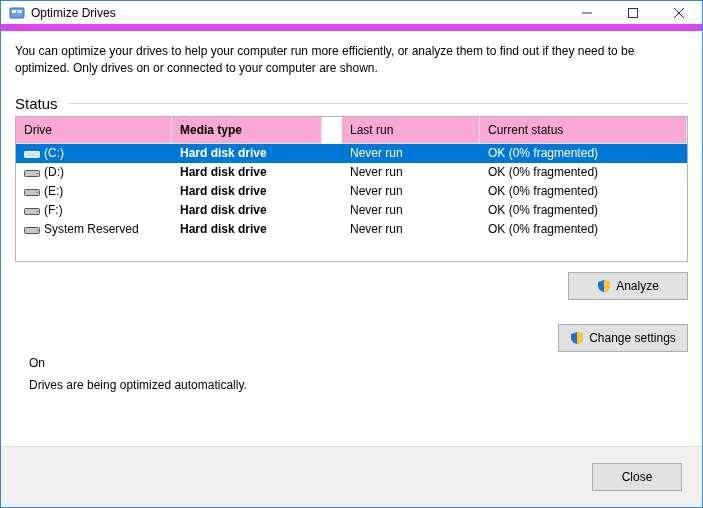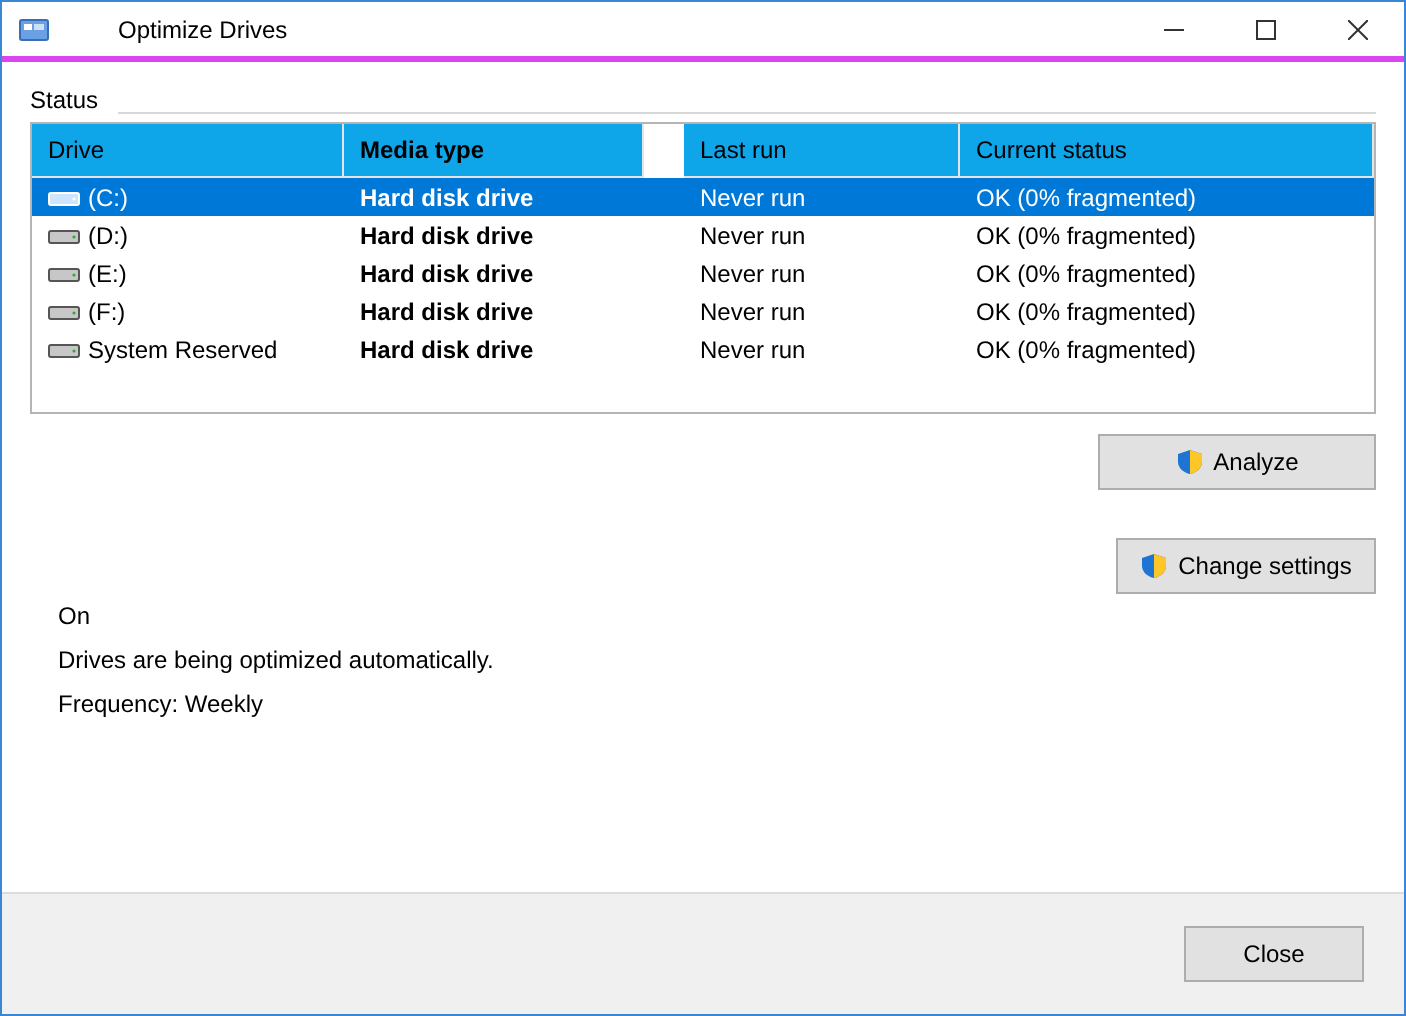--- a/index.html
+++ b/index.html
@@ -1,40 +1,40 @@
 <!DOCTYPE html>
 <html><head>
 <meta charset="utf-8">
 <style>
 * { box-sizing: border-box; margin: 0; padding: 0; font-family: "Segoe UI", Tahoma, sans-serif; }
 body { background: #fff; width: 703px; height: 508px; border: 1px solid #3a86d4; position: relative; font-size: 12px; color: #000; }
-.titlebar { height: 30px; display: flex; align-items: center; padding-left: 8px; border-bottom: 3px solid #d946ef; gap: 28px; }
+.titlebar { height: 30px; display: flex; align-items: center; padding-left: 8px; border-bottom: 7px solid #d946ef; }
 .titlebar .app-icon { width: 16px; height: 16px; margin-right: 6px; display:flex; align-items:center; justify-content:center; }
 .titlebar .title { flex: 1; font-size: 12px; }
 .winbtns { display: flex; height: 100%; }
 .winbtn { width: 46px; display: flex; align-items: center; justify-content: center; color: #555; }
 .content { padding: 12px 14px 0 14px; }
 .description { font-size: 12px; line-height: 1.4; margin-bottom: 18px; }
-.section-label { font-size: 12px; margin-bottom: 4px; display: flex; align-items: flex-end; gap: 6px; }
+.section-label { font-size: 15px; margin-bottom: 4px; display: flex; align-items: center; gap: 6px; }
 .section-label::after { content:""; flex:1; height:1px; background:#d8d8d8; margin-left:4px; }
 .status-box { border: 1px solid #b5b5b5; padding: 0; margin-bottom: 10px; }
 .table-head { display: flex; font-size: 12px; }
-.table-head > div { padding: 6px 8px; border-right: 1px solid #e4e4e4; border-bottom: 1px solid #e4e4e4; background: #0ea5e9; }
+.table-head > div { padding: 6px 8px; border-right: 1px solid #e4e4e4; border-bottom: 1px solid #e4e4e4; background: #f9a8d4; }
 .col-drive { width: 156px; }
 .col-media { width: 150px; font-weight: bold; }
 .col-last  { width: 138px; margin-left: 20px; }
 .col-status{ flex: 1; }
 .table-body { padding-bottom: 22px; }
 .row { display: flex; font-size: 12px; height: 19px; align-items:center; }
 .row.selected { background: #0078d7; color: #fff; }
 .row > div { padding: 2px 8px; white-space: nowrap; }
 .drive-icon { width:16px; height:10px; display:inline-block; margin-right:4px; vertical-align:middle; }
 .drive-icon svg { display:block; }
 .btn-row { display:flex; justify-content:flex-end; gap:8px; margin-bottom:20px; }
-.btn { width:139px; height:28px; border:1px solid #adadad; background:#e1e1e1; display:flex; align-items:center; justify-content:center; font-size:12px; gap:5px; cursor:default; }
+.btn { width:120px; height:28px; border:1px solid #adadad; background:#e1e1e1; display:flex; align-items:center; justify-content:center; font-size:12px; gap:5px; cursor:default; }
 .btn.highlight-wrap { outline:2px solid #ec2626; outline-offset:2px; }
 .shield { width:14px; height:14px; }
 .sched-row { display:flex; align-items:flex-start; }
 .sched-info { flex:1; padding-left:14px;margin-top:28px; }
 .sched-info .on { font-size:12px; margin:8px 0 8px 0; }
 .sched-info .line { font-size:12px; margin-bottom:8px; }
 .footer { position:absolute; bottom:0; left:0; right:0; height:61px; border-top:1px solid #dcdcdc; background:#f0f0f0; display:flex; align-items:center; justify-content:flex-end; padding-right:20px; }
 .footer .btn { width:90px; background:#e1e1e1; }
 </style>
 </head>
@@ -63,20 +63,21 @@
     <div class="winbtn">
         <svg width="10" height="10">
           <line x1="0" y1="0" x2="10" y2="10" stroke="#333"></line>
           <line x1="10" y1="0" x2="0" y2="10" stroke="#333"></line>
         </svg>
       </div>
   </div>
 </div>
 
 <div class="content">
+  <p class="description">You can optimize your drives to help your computer run more efficiently, or analyze them to find out if they need to be optimized. Only drives on or connected to your computer are shown.</p>
 
   <div class="section-label">
       <span>Status</span>
     </div>
 
   <div class="status-box">
     <div class="table-head">
       <div class="col-drive">Drive</div>
       <div class="col-media">Media type</div>
       <div class="col-last">Last run</div>
@@ -138,21 +139,20 @@
             <path d="M7 1 L13 3 V7 C13 10 10 12.5 7 13 Z" fill="#ffc627"></path>
           </svg></span>
       <span>Analyze</span>
     </div>
   </div>
 
   <div class="sched-row">
     <div class="sched-info">
       <div class="on">On</div>
       <div class="line">Drives are being optimized automatically.</div>
-      <div class="line">Frequency: Weekly</div>
     </div>
     <div class="btn" style="width:130px; margin-top:4px;">
       <span class="shield"><svg width="14" height="14">
             <path d="M7 1 L13 3 V7 C13 10 10 12.5 7 13 C4 12.5 1 10 1 7 V3 Z" fill="#1e74d2"></path>
             <path d="M7 1 L13 3 V7 C13 10 10 12.5 7 13 Z" fill="#ffc627"></path>
           </svg></span>
       <span>Change settings</span>
     </div>
   </div>
 </div>

